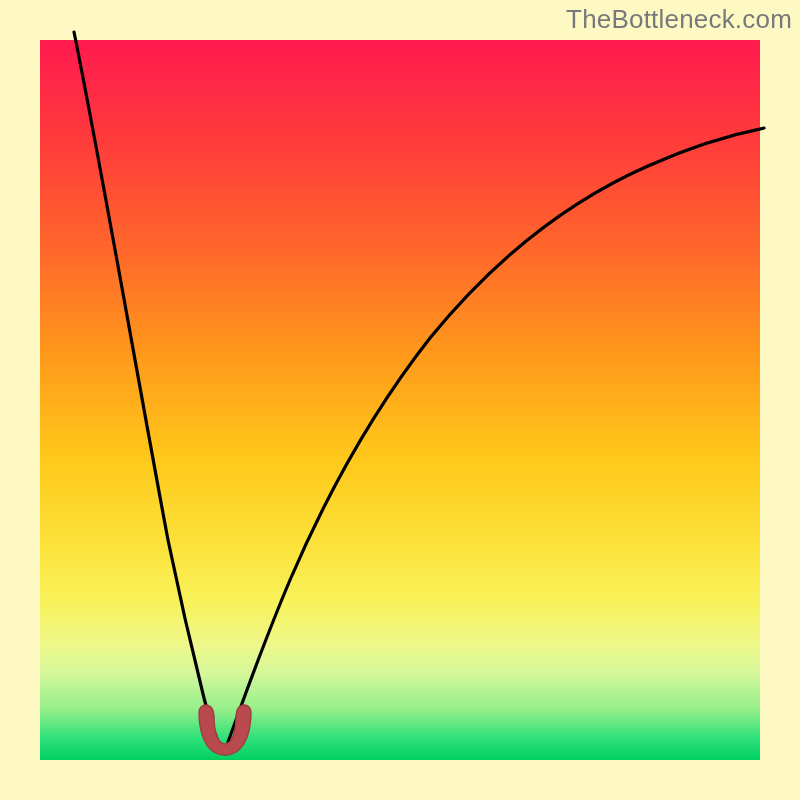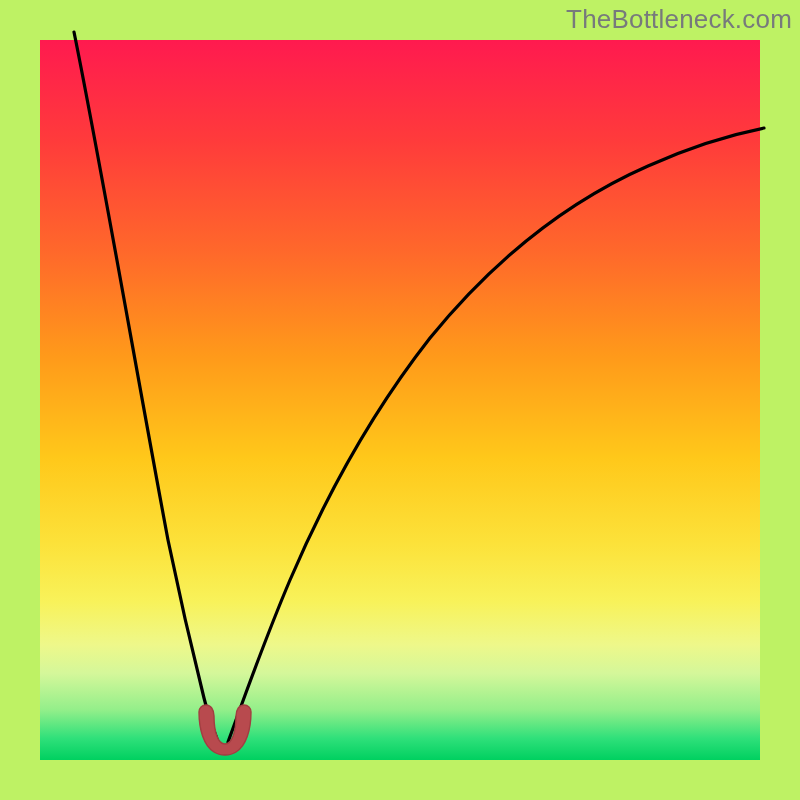--- a/index.html
+++ b/index.html
@@ -10,21 +10,21 @@
     background: #000000;
     overflow: hidden;
     font-family: Arial, Helvetica, sans-serif;
   }
   .frame {
     position: absolute;
     left: 0;
     top: 0;
     width: 800px;
     height: 800px;
-    background: #bef264;
+    background: #fef9c3;
   }
   .plot {
     position: absolute;
     left: 40px;
     top: 40px;
     width: 720px;
     height: 720px;
     
     background: linear-gradient(to bottom,
       #ff1a4f 0%,

